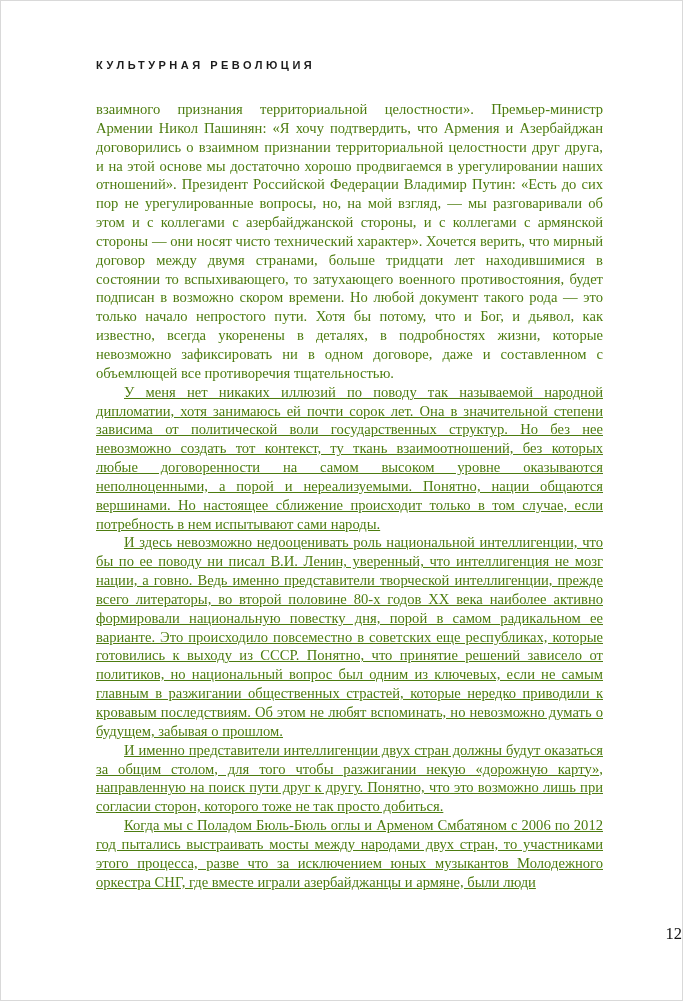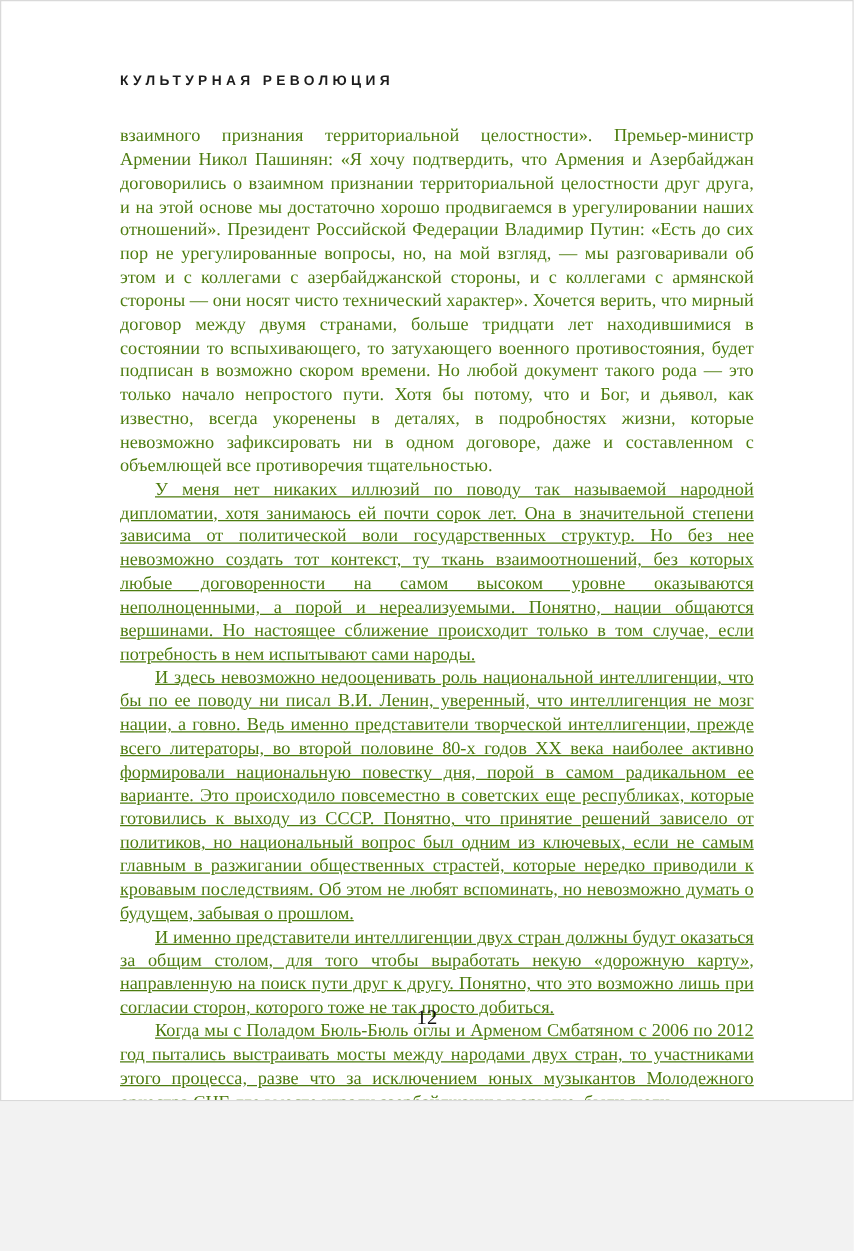--- a/index.html
+++ b/index.html
@@ -4,21 +4,21 @@
 <style>
   html, body {
     margin: 0;
     padding: 0;
     background: #f2f2f2;
     font-family: "Liberation Serif", serif;
   }
   .page {
     position: relative;
     width: 683px;
-    height: 881px;
+    height: 1001px;
     box-sizing: border-box;
     background: #ffffff;
     border: 1px solid #d9d9d9;
     margin: 0 auto;
     overflow: hidden;
   }
   .running-head {
     position: absolute;
     top: 58px;
     left: 95px;
@@ -49,36 +49,36 @@
   }
   .body-text p.indent {
     text-indent: 28px;
     text-decoration: underline;
   }
   .page-number {
     position: absolute;
     bottom: 56px;
     left: 0;
     right: 0;
-    text-align: center;
+    text-align: right;
     font-family: "Liberation Serif", serif;
     font-size: 16.5px;
     color: #111111;
   }
 </style>
 </head>
 <body>
 
 <div class="page">
 
   <div class="running-head">КУЛЬТУРНАЯ РЕВОЛЮЦИЯ</div>
 
   <div class="body-text">
     <p class="para">взаимного признания территориальной целостности». Премьер-министр Армении Никол Пашинян: «Я хочу подтвердить, что Армения и Азербайджан договорились о взаимном признании территориальной целостности друг друга, и на этой основе мы достаточно хорошо продвигаемся в урегулировании наших отношений». Президент Российской Федерации Владимир Путин: «Есть до сих пор не урегулированные вопросы, но, на мой взгляд, — мы разговаривали об этом и с коллегами с азербайджанской стороны, и с коллегами с армянской стороны — они носят чисто технический характер». Хочется верить, что мирный договор между двумя странами, больше тридцати лет находившимися в состоянии то вспыхивающего, то затухающего военного противостояния, будет подписан в возможно скором времени. Но любой документ такого рода — это только начало непростого пути. Хотя бы потому, что и Бог, и дьявол, как известно, всегда укоренены в деталях, в подробностях жизни, которые невозможно зафиксировать ни в одном договоре, даже и составленном с объемлющей все противоречия тщательностью.</p>
     <p class="para indent">У меня нет никаких иллюзий по поводу так называемой народной дипломатии, хотя занимаюсь ей почти сорок лет. Она в значительной степени зависима от политической воли государственных структур. Но без нее невозможно создать тот контекст, ту ткань взаимоотношений, без которых любые договоренности на самом высоком уровне оказываются неполноценными, а порой и нереализуемыми. Понятно, нации общаются вершинами. Но настоящее сближение происходит только в том случае, если потребность в нем испытывают сами народы.</p>
     <p class="para indent">И здесь невозможно недооценивать роль национальной интеллигенции, что бы по ее поводу ни писал В.И. Ленин, уверенный, что интеллигенция не мозг нации, а говно. Ведь именно представители творческой интеллигенции, прежде всего литераторы, во второй половине 80-х годов XX века наиболее активно формировали национальную повестку дня, порой в самом радикальном ее варианте. Это происходило повсеместно в советских еще республиках, которые готовились к выходу из СССР. Понятно, что принятие решений зависело от политиков, но национальный вопрос был одним из ключевых, если не самым главным в разжигании общественных страстей, которые нередко приводили к кровавым последствиям. Об этом не любят вспоминать, но невозможно думать о будущем, забывая о прошлом.</p>
-    <p class="para indent">И именно представители интеллигенции двух стран должны будут оказаться за общим столом, для того чтобы выработать некую «дорожную карту», направленную на поиск пути друг к другу. Понятно, что это возможно лишь при согласии сторон, которого тоже не так просто добиться.</p>
+    <p class="para indent">И именно представители интеллигенции двух стран должны будут оказаться за общим столом, для того чтобы разжигании некую «дорожную карту», направленную на поиск пути друг к другу. Понятно, что это возможно лишь при согласии сторон, которого тоже не так просто добиться.</p>
     <p class="para indent">Когда мы с Поладом Бюль-Бюль оглы и Арменом Смбатяном с 2006 по 2012 год пытались выстраивать мосты между народами двух стран, то участниками этого процесса, разве что за исключением юных музыкантов Молодежного оркестра СНГ, где вместе играли азербайджанцы и армяне, были люди</p>
   </div>
 
   <div class="page-number">12</div>
 
 </div>
 
 </body></html>

